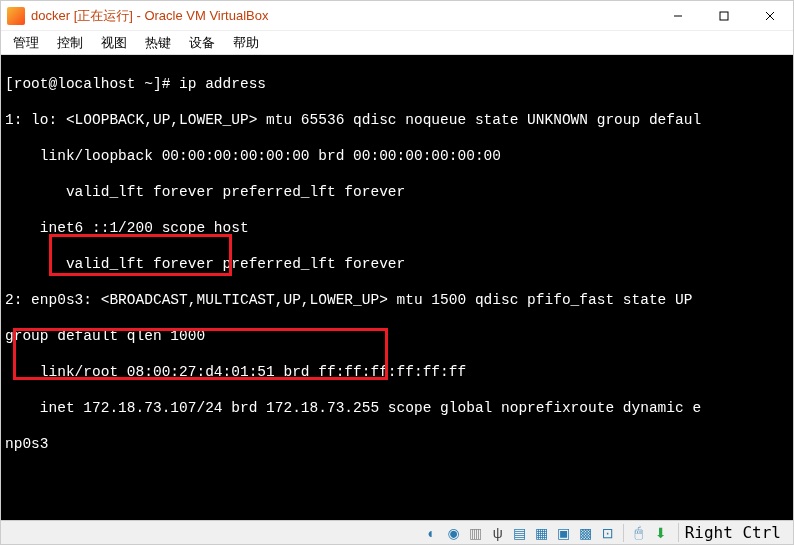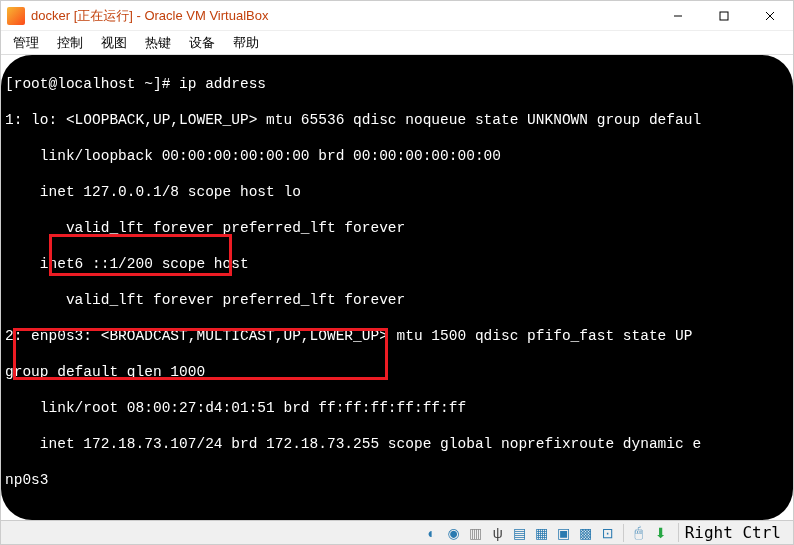--- a/index.html
+++ b/index.html
@@ -57,21 +57,20 @@
       flex: 1;
       background: #000;
       color: #fff;
       font-family: "Consolas","Courier New",monospace;
       font-size: 14.5px;
       line-height: 18px;
       padding: 2px 4px;
       position: relative;
       white-space: pre;
       overflow: hidden;
-      border-radius: 31px;
     }
     .term-line { white-space: pre; }
     .highlight-box {
       position: absolute;
       border: 3px solid #ed1c24;
       background: transparent;
     }
     .hb1 { left: 48px; top: 179px; width: 183px; height: 42px; }
     .hb2 { left: 12px; top: 273px; width: 375px; height: 52px; }
     .statusbar {
@@ -130,21 +129,20 @@
   <div class="menu-item">视图</div>
   <div class="menu-item">热键</div>
   <div class="menu-item">设备</div>
   <div class="menu-item">帮助</div>
 </div>
 
 <div class="terminal">
 <div class="term-line">[root@localhost ~]# ip address</div>
 <div class="term-line">1: lo: &lt;LOOPBACK,UP,LOWER_UP&gt; mtu 65536 qdisc noqueue state UNKNOWN group defaul</div>
 <div class="term-line">    link/loopback 00:00:00:00:00:00 brd 00:00:00:00:00:00</div>
-<div class="term-line">    inet 127.0.0.1/8 scope host lo</div>
 <div class="term-line">       valid_lft forever preferred_lft forever</div>
 <div class="term-line">    inet6 ::1/200 scope host</div>
 <div class="term-line">       valid_lft forever preferred_lft forever</div>
 <div class="term-line">2: enp0s3: &lt;BROADCAST,MULTICAST,UP,LOWER_UP&gt; mtu 1500 qdisc pfifo_fast state UP </div>
 <div class="term-line">group default qlen 1000</div>
 <div class="term-line">    link/root 08:00:27:d4:01:51 brd ff:ff:ff:ff:ff:ff</div>
 <div class="term-line">    inet 172.18.73.107/24 brd 172.18.73.255 scope global noprefixroute dynamic e</div>
 <div class="term-line">np0s3</div>
 
 

